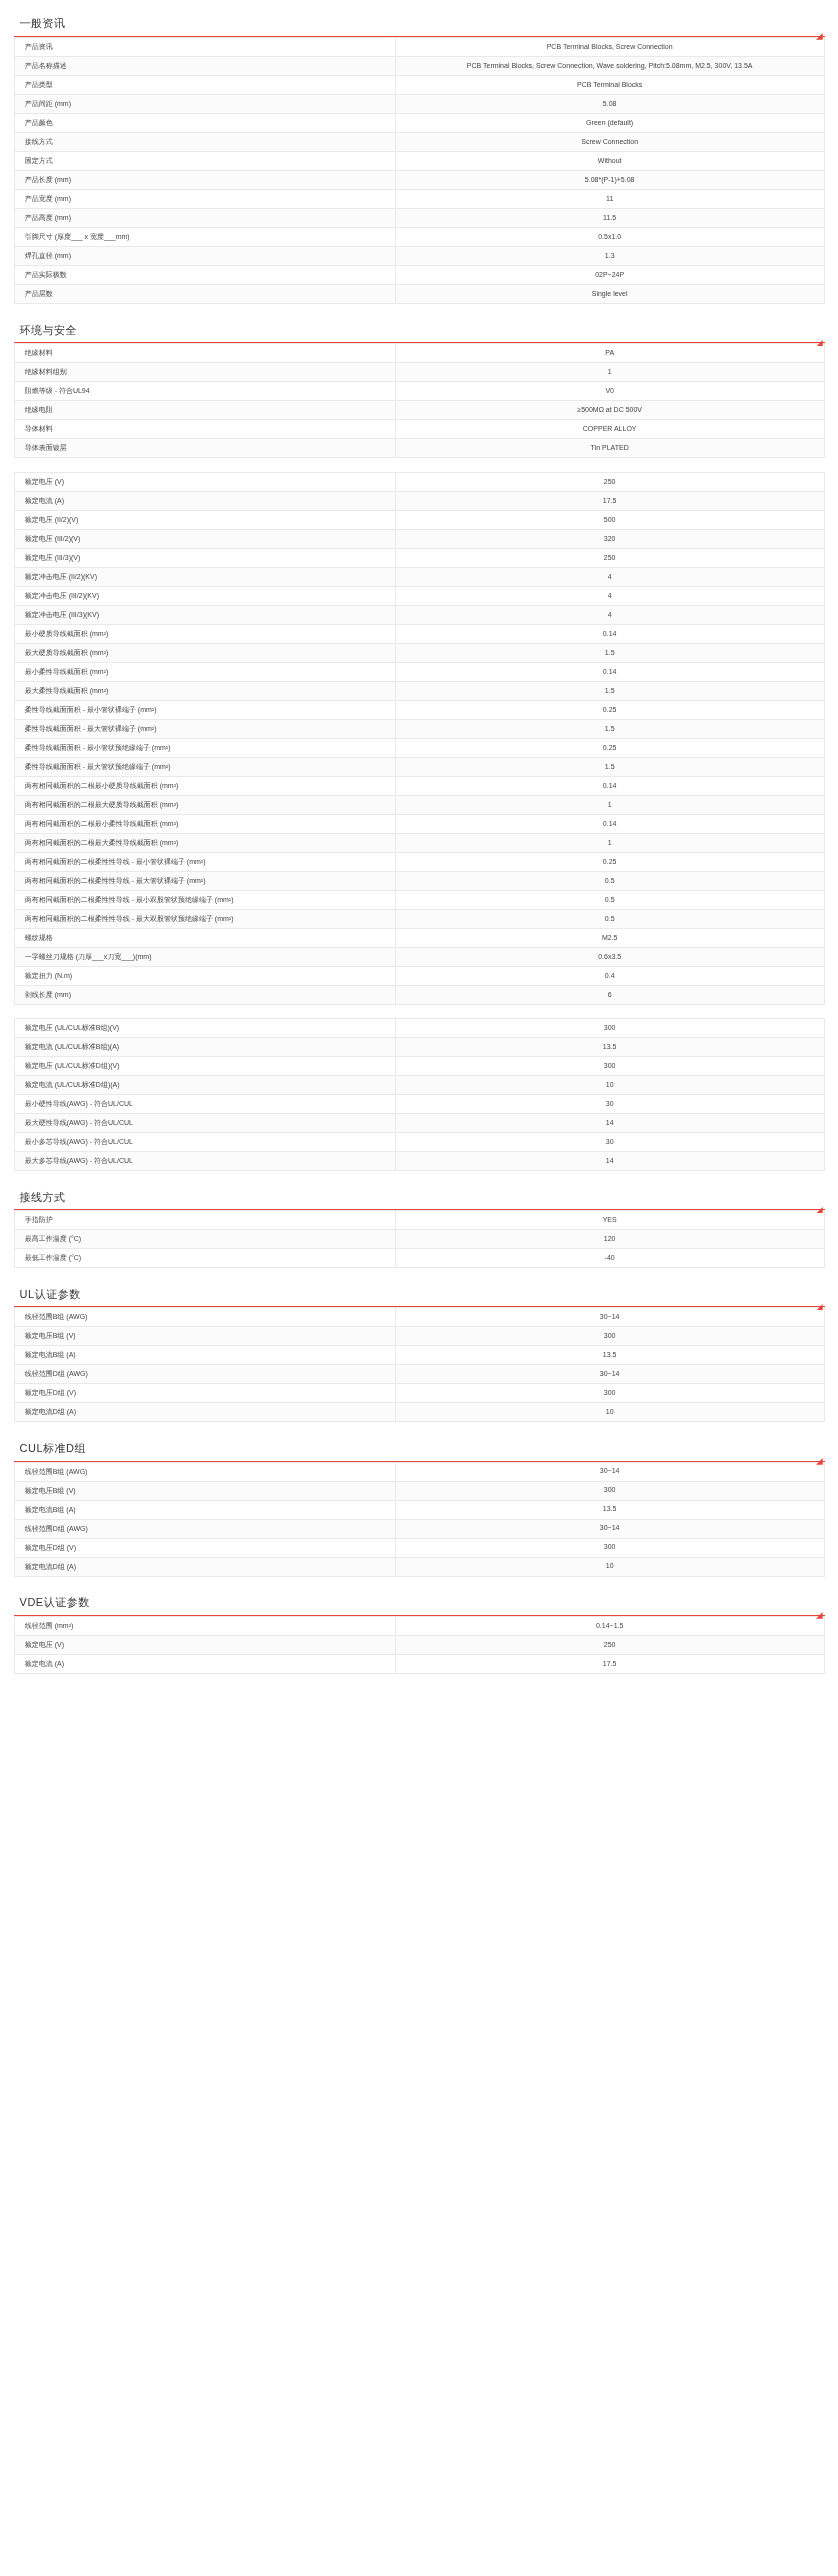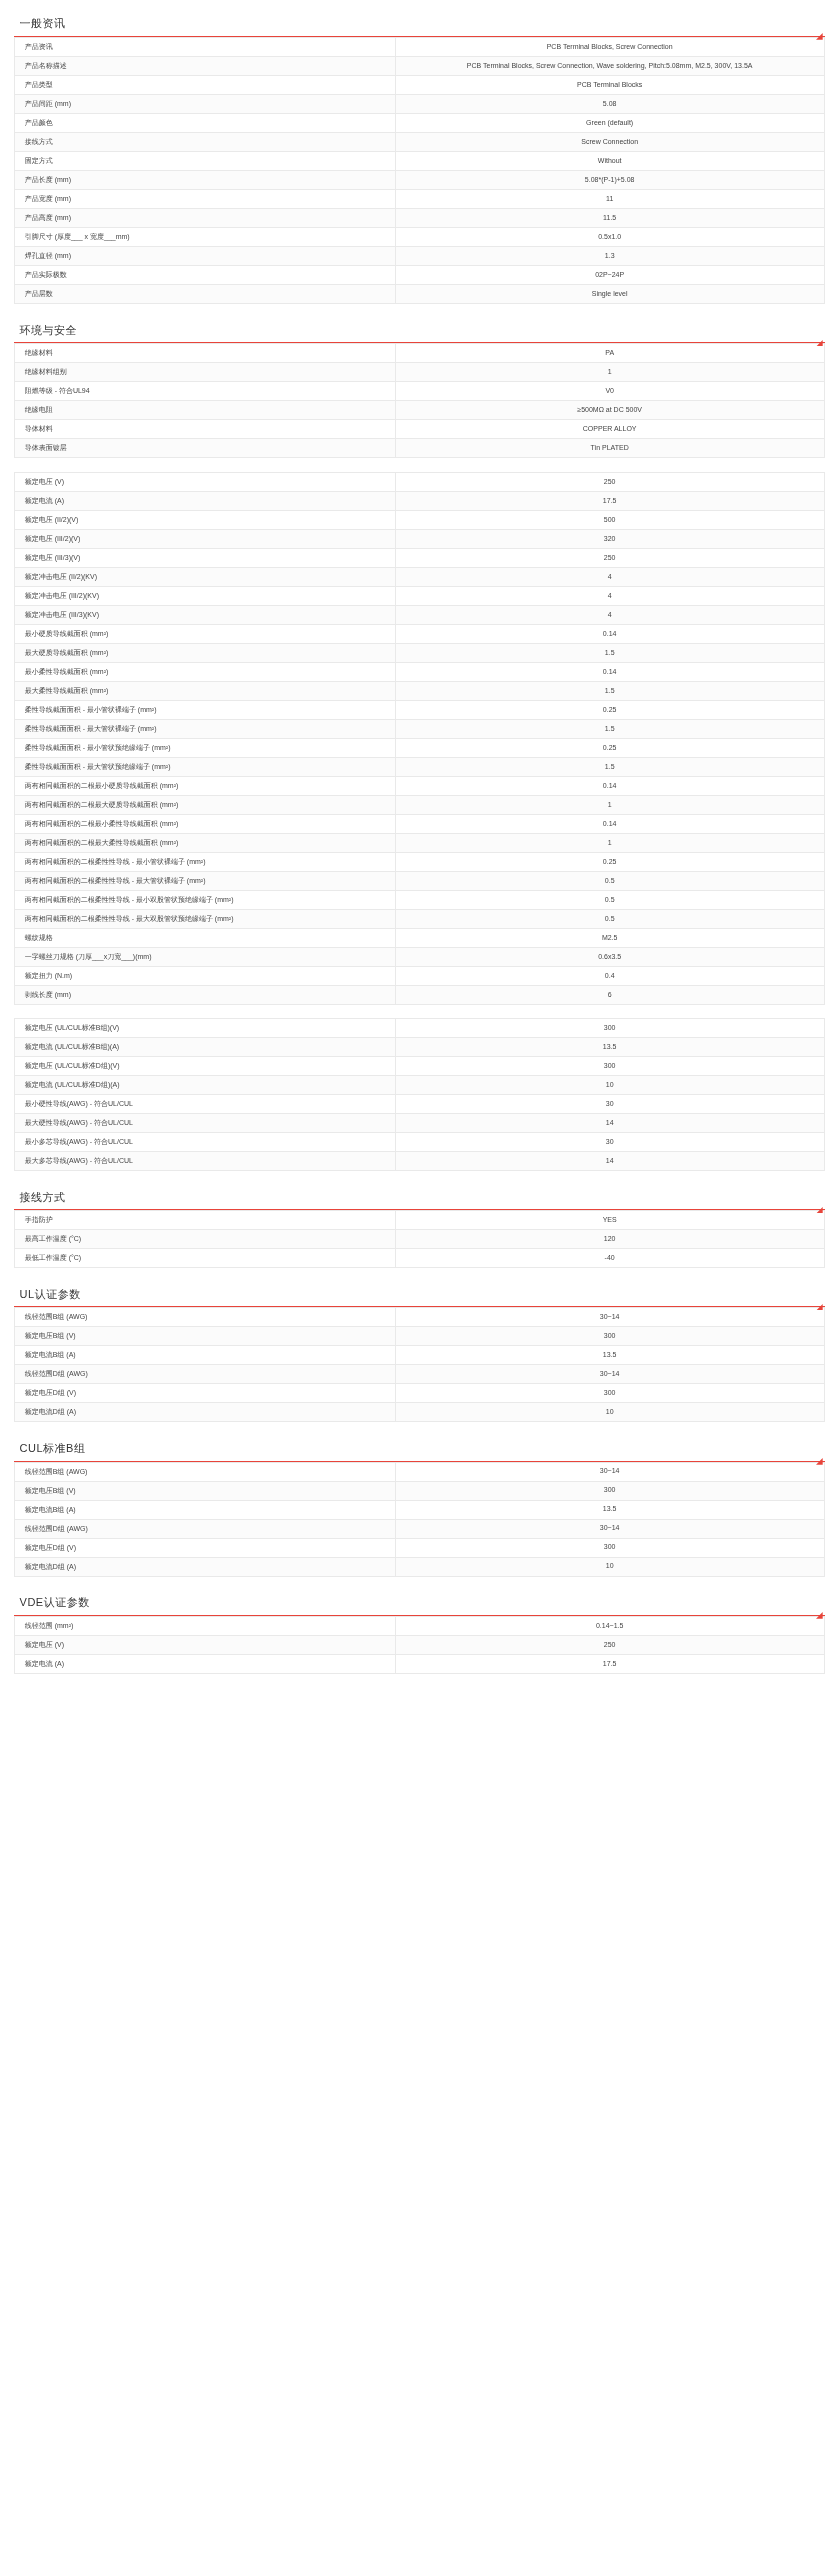--- a/index.html
+++ b/index.html
@@ -400,21 +400,21 @@
             </tr>
             <tr class="alt">
               <td class="k">额定电流D组 (A)</td>
               <td class="v">10</td>
             </tr>
           </tbody>
         </table>
       </div>
       <div class="spacer"></div>
       <div class="section">
-        <div class="sec-head"><span class="sec-title">CUL标准B组</span><span class="corner">
+        <div class="sec-head"><span class="sec-title">CUL标准D组</span><span class="corner">
             <svg width="6.7" height="6.7" viewBox="0 0 13 13">
               <polygon points="13,0 13,13 0,13" fill="#e8443a"></polygon>
             </svg>
           </span></div>
         <table class="spec">
           <tbody>
             <tr>
               <td class="k">线径范围B组 (AWG)</td>
               <td class="v">30~14</td>
             </tr>

